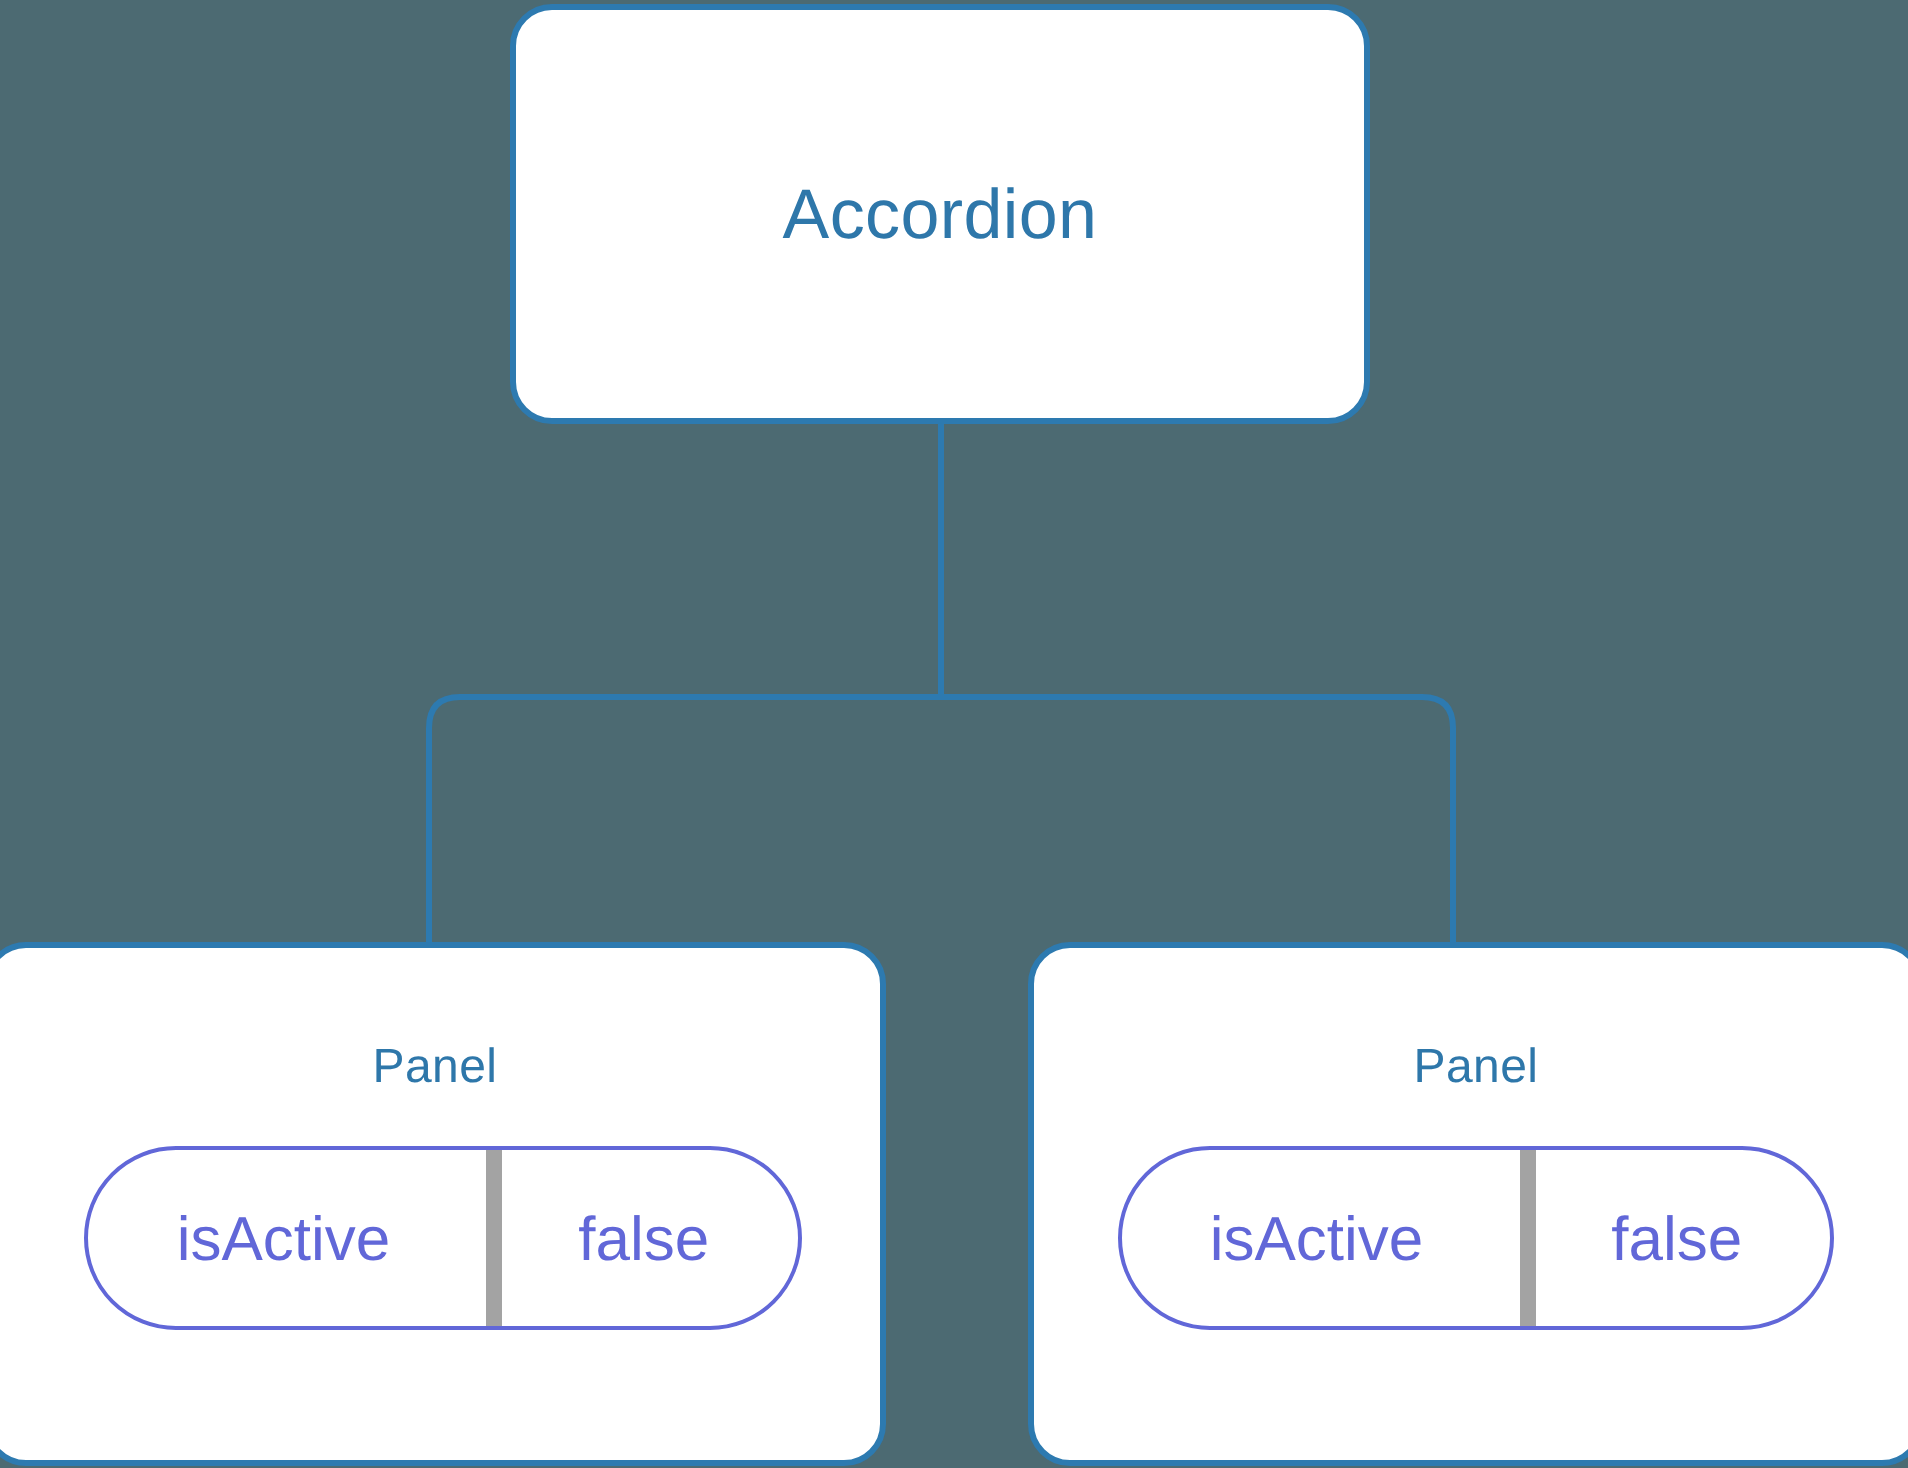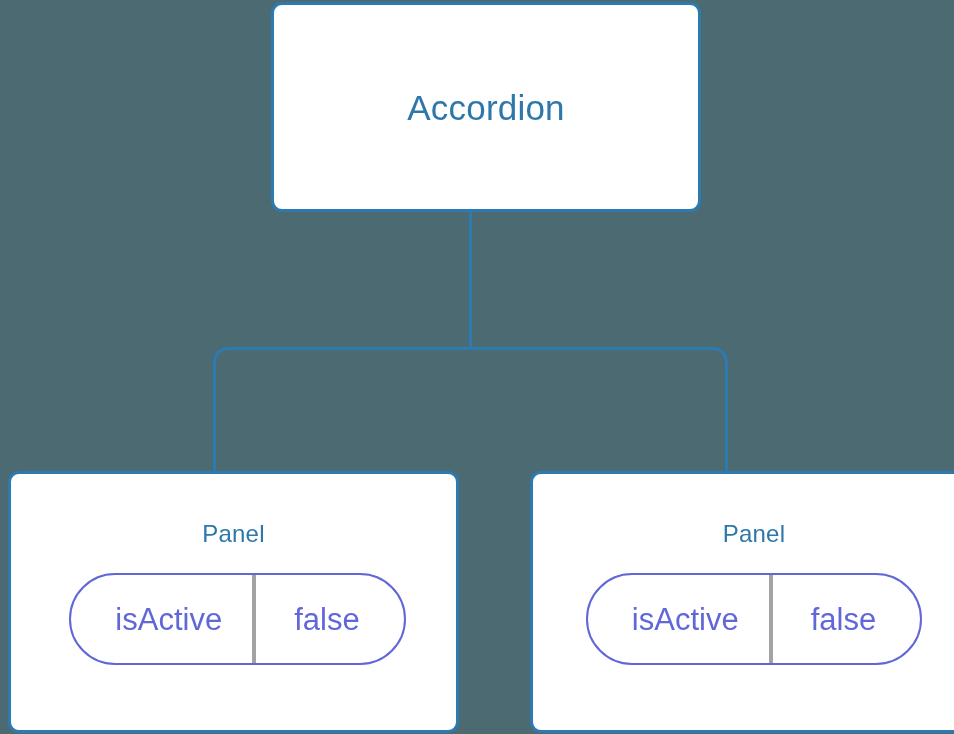--- a/index.html
+++ b/index.html
@@ -28,26 +28,25 @@
     width: 954px;
     height: 734px;
     pointer-events: none;
   }
 
   
   .node {
     position: absolute;
     background: #ffffff;
     border: 3px solid #2d7ab0;
-    border-radius: 11px;
+    border-radius: 21px;
     box-sizing: border-box;
     display: flex;
     flex-direction: column;
     align-items: center;
-    margin-left: 16px;
   }
 
   .node-root {
     left: 255px;
     top: 2px;
     width: 430px;
     height: 210px;
     justify-content: center;
   }
 
@@ -103,26 +102,26 @@
     align-items: center;
     justify-content: center;
     color: #6167d8;
     font-size: 31px;
     line-height: 1;
     white-space: nowrap;
     box-sizing: border-box;
   }
 
   .prop-key {
-    padding: 0 30px 0 44px;
+    padding: 0 48px 0 44px;
   }
 
   .prop-val {
     padding: 0 44px 0 38px;
-    border-left: 4px solid #a3a3a3;
+    border-left: 8px solid #a3a3a3;
   }
 
   
   .node-panel-left .prop-pill {
     margin-left: 8px;
   }
 </style>
 </head>
 <body>
 

